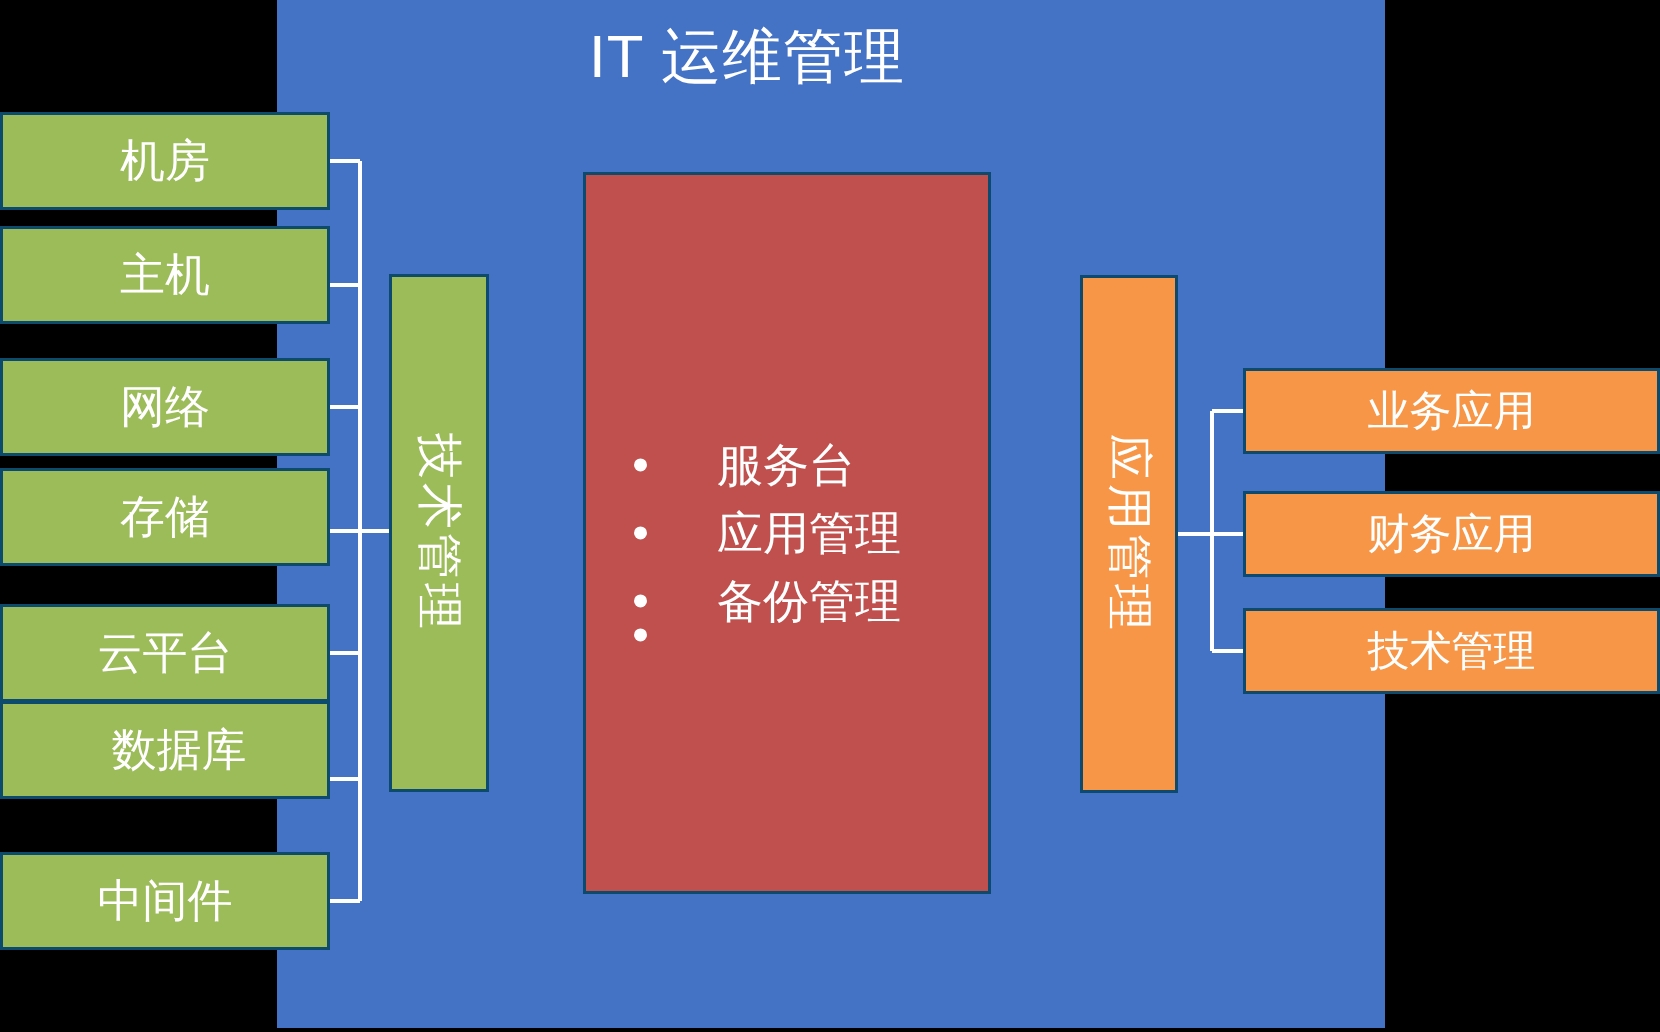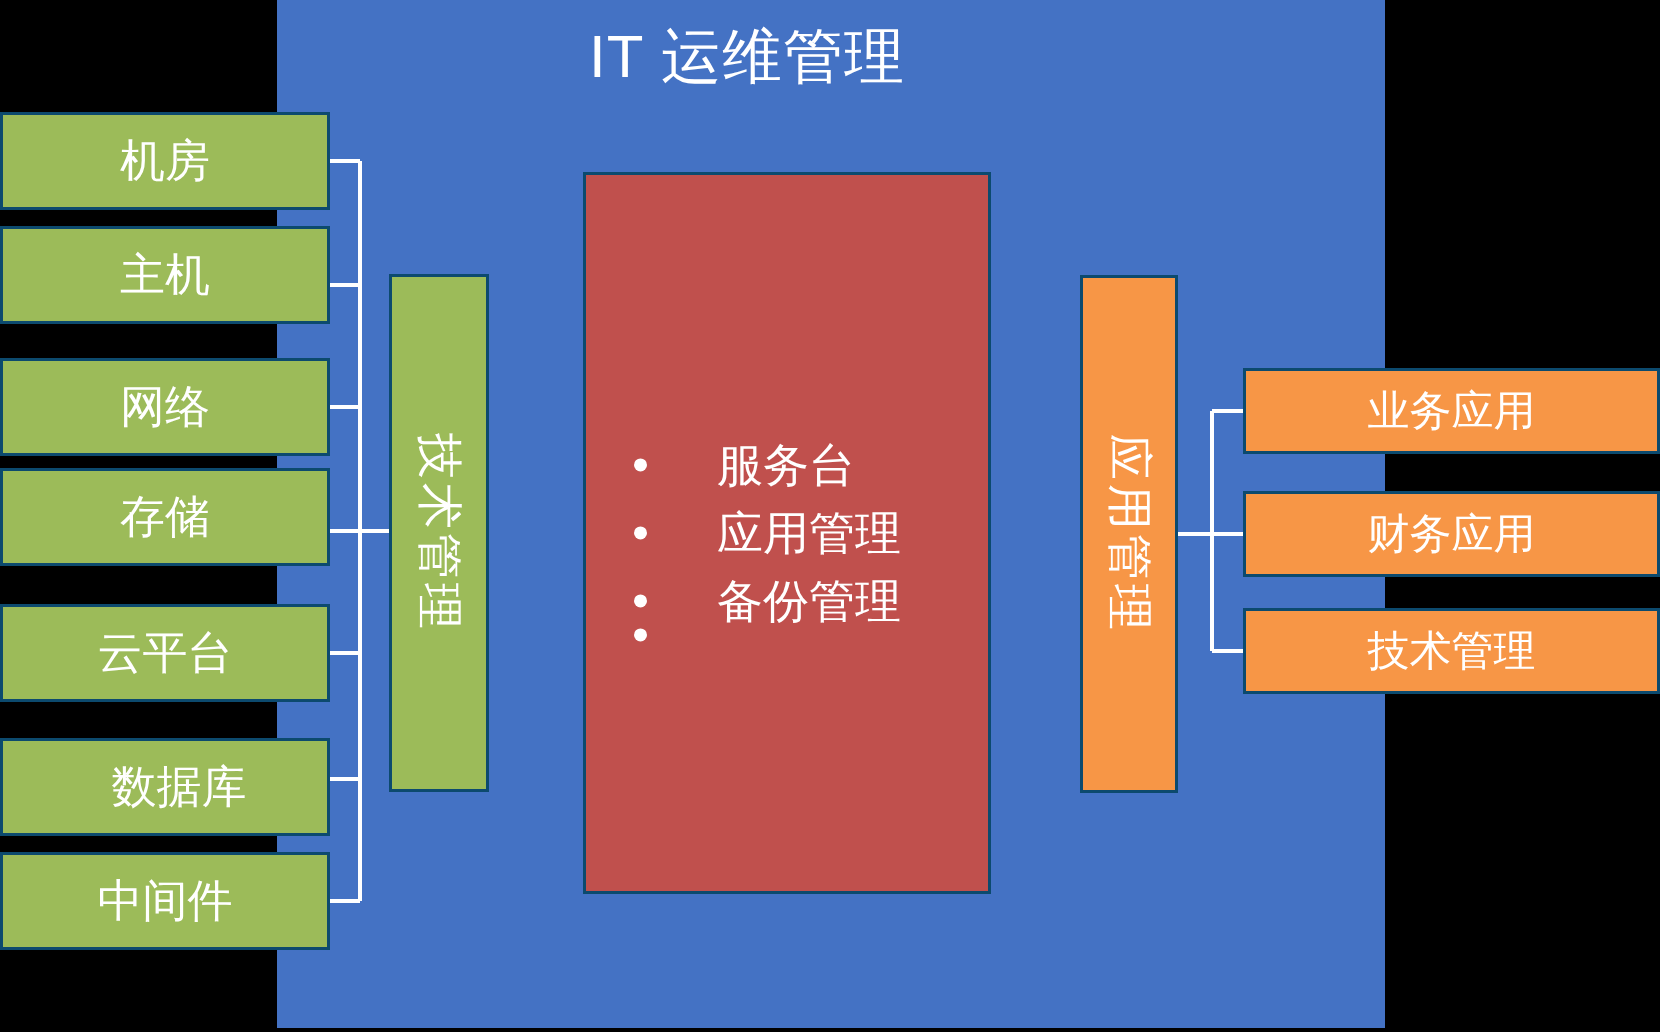--- a/index.html
+++ b/index.html
@@ -184,21 +184,21 @@
   </div>
   <div class="node green infra-node" style="top:358px;">
     <span>网络</span>
   </div>
   <div class="node green infra-node" style="top:468px;">
     <span>存储</span>
   </div>
   <div class="node green infra-node" style="top:604px;">
     <span>云平台</span>
   </div>
-  <div class="node green infra-node" style="top:738px;padding-left:28px;">
+  <div class="node green infra-node" style="top:701px;padding-left:28px;">
     <span>数据库</span>
   </div>
   <div class="node green infra-node" style="top:852px;">
     <span>中间件</span>
   </div>
 
   <div class="node green tech-node">
     <span class="vnode-label">技术管理</span>
   </div>
 

